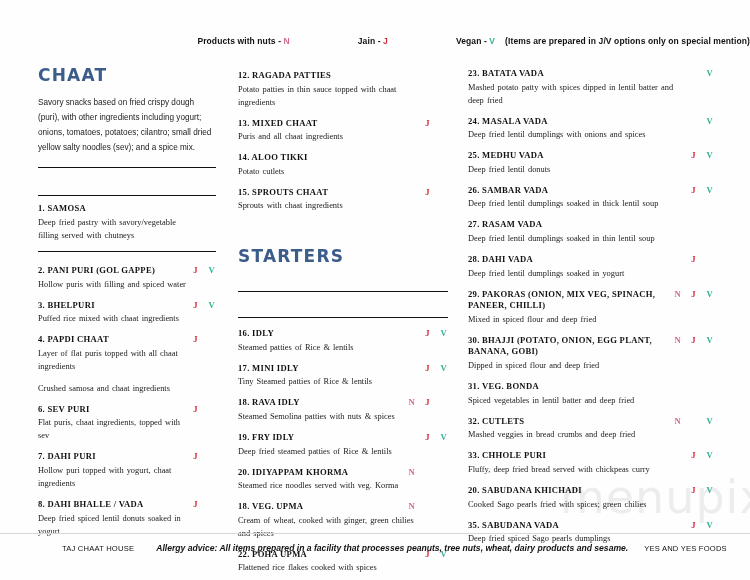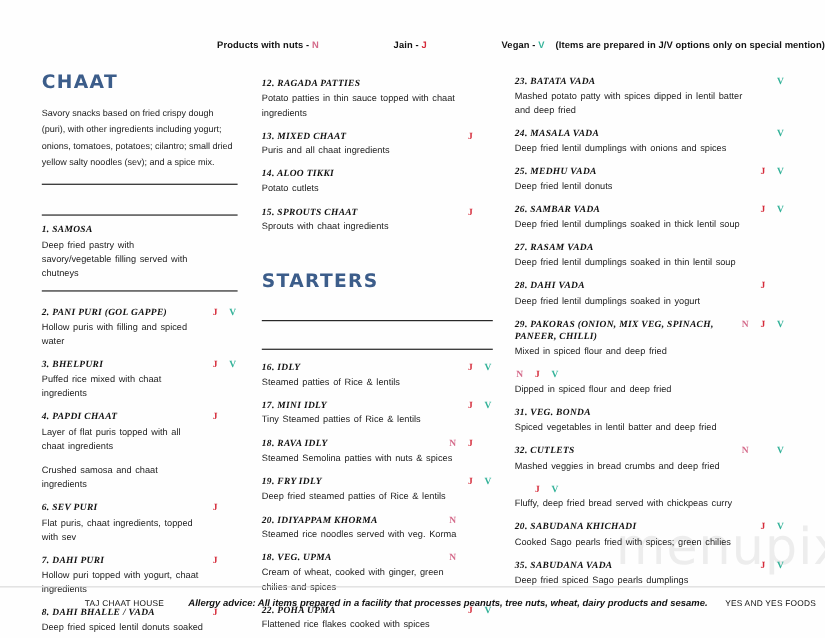--- a/index.html
+++ b/index.html
@@ -114,21 +114,20 @@
   .item {
     position: relative;
     margin-bottom: 9px;
   }
   .item-head {
     display: flex;
     align-items: flex-start;
     justify-content: space-between;
   }
   .item-name {
-    font-style: italic;
     font-weight: bold;
     font-family: "Liberation Serif", serif;
     font-size: 8.6px;
     letter-spacing: 0.3px;
     color: #111;
     line-height: 1.35;
     flex: 1 1 auto;
     padding-right: 6px;
   }
   .item-marks {
@@ -139,21 +138,21 @@
     font-weight: bold;
     line-height: 1.35;
     font-family: "Liberation Serif", serif;
     min-width: 0;
   }
   .item-desc {
     font-size: 8.4px;
     line-height: 1.55;
     color: #1a1a1a;
     margin-top: 1px;
-    font-family: Liberation Sans, sans-serif;
+    font-family: Liberation Serif, serif;
     word-spacing: 1px;
     padding-right: 30px;
   }
 
   
   .slot { display: inline-block; width: 9px; text-align: center; }
 
   
   .footer-rule {
     position: absolute;
@@ -165,21 +164,21 @@
   .footer {
     position: absolute;
     left: 0;
     top: 543px;
     width: 750px;
     display: flex;
     align-items: baseline;
     font-size: 8px;
   }
   .footer-brand {
-    margin-left: 53px;
+    margin-left: 38px;
     font-size: 7.6px;
     letter-spacing: 0.2px;
     color: #111;
     white-space: nowrap;
     padding-left: 24px;
   }
   .footer-allergy {
     margin-left: 22px;
     font-style: italic;
     font-weight: bold;
@@ -523,20 +522,21 @@
               <div class="item-marks">
                 <span class="slot mk-n">N</span>
                 <span class="slot mk-j">J</span>
                 <span class="slot mk-v">V</span>
               </div>
             </div>
             <div class="item-desc">Mixed in spiced flour and deep fried</div>
           </div>
           <div class="item">
             <div class="item-head">
+              <div class="item-name">30. BHAJJI (POTATO, ONION, EGG PLANT, BANANA, GOBI)</div>
               <div class="item-marks">
                 <span class="slot mk-n">N</span>
                 <span class="slot mk-j">J</span>
                 <span class="slot mk-v">V</span>
               </div>
             </div>
             <div class="item-desc">Dipped in spiced flour and deep fried</div>
           </div>
           <div class="item">
             <div class="item-head">
@@ -555,20 +555,21 @@
               <div class="item-marks">
                 <span class="slot mk-n">N</span>
                 <span class="slot mk-j"></span>
                 <span class="slot mk-v">V</span>
               </div>
             </div>
             <div class="item-desc">Mashed veggies in bread crumbs and deep fried</div>
           </div>
           <div class="item">
             <div class="item-head">
+              <div class="item-name">33. CHHOLE PURI</div>
               <div class="item-marks">
                 <span class="slot mk-n"></span>
                 <span class="slot mk-j">J</span>
                 <span class="slot mk-v">V</span>
               </div>
             </div>
             <div class="item-desc">Fluffy, deep fried bread served with chickpeas curry</div>
           </div>
           <div class="item">
             <div class="item-head">

